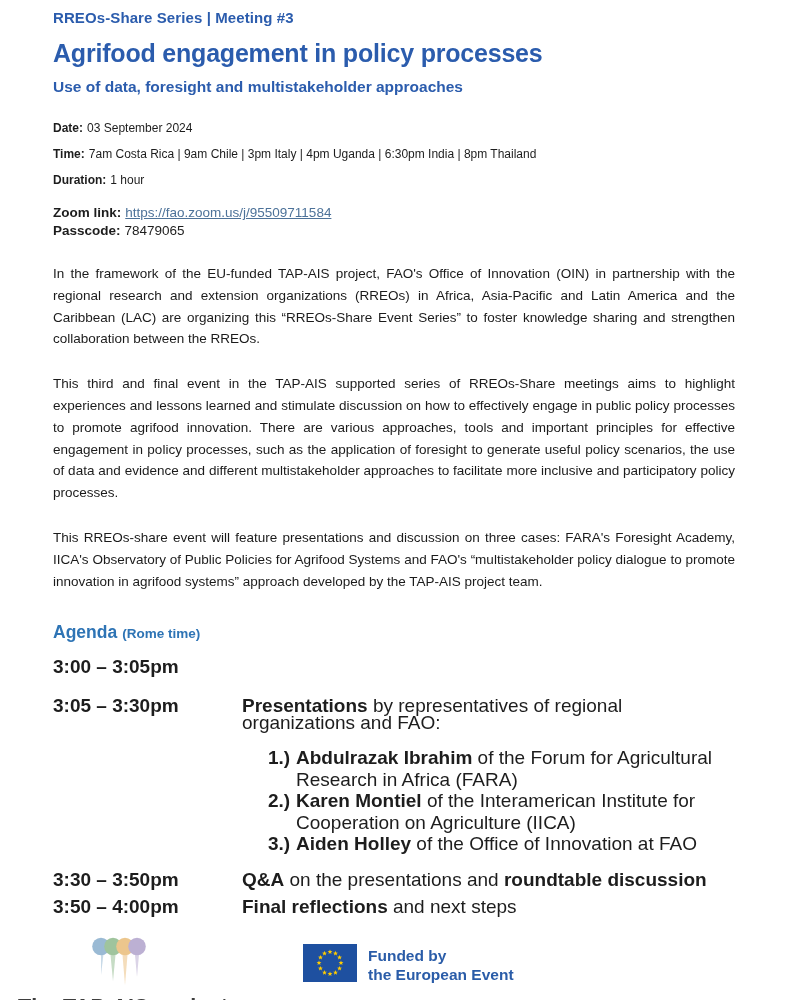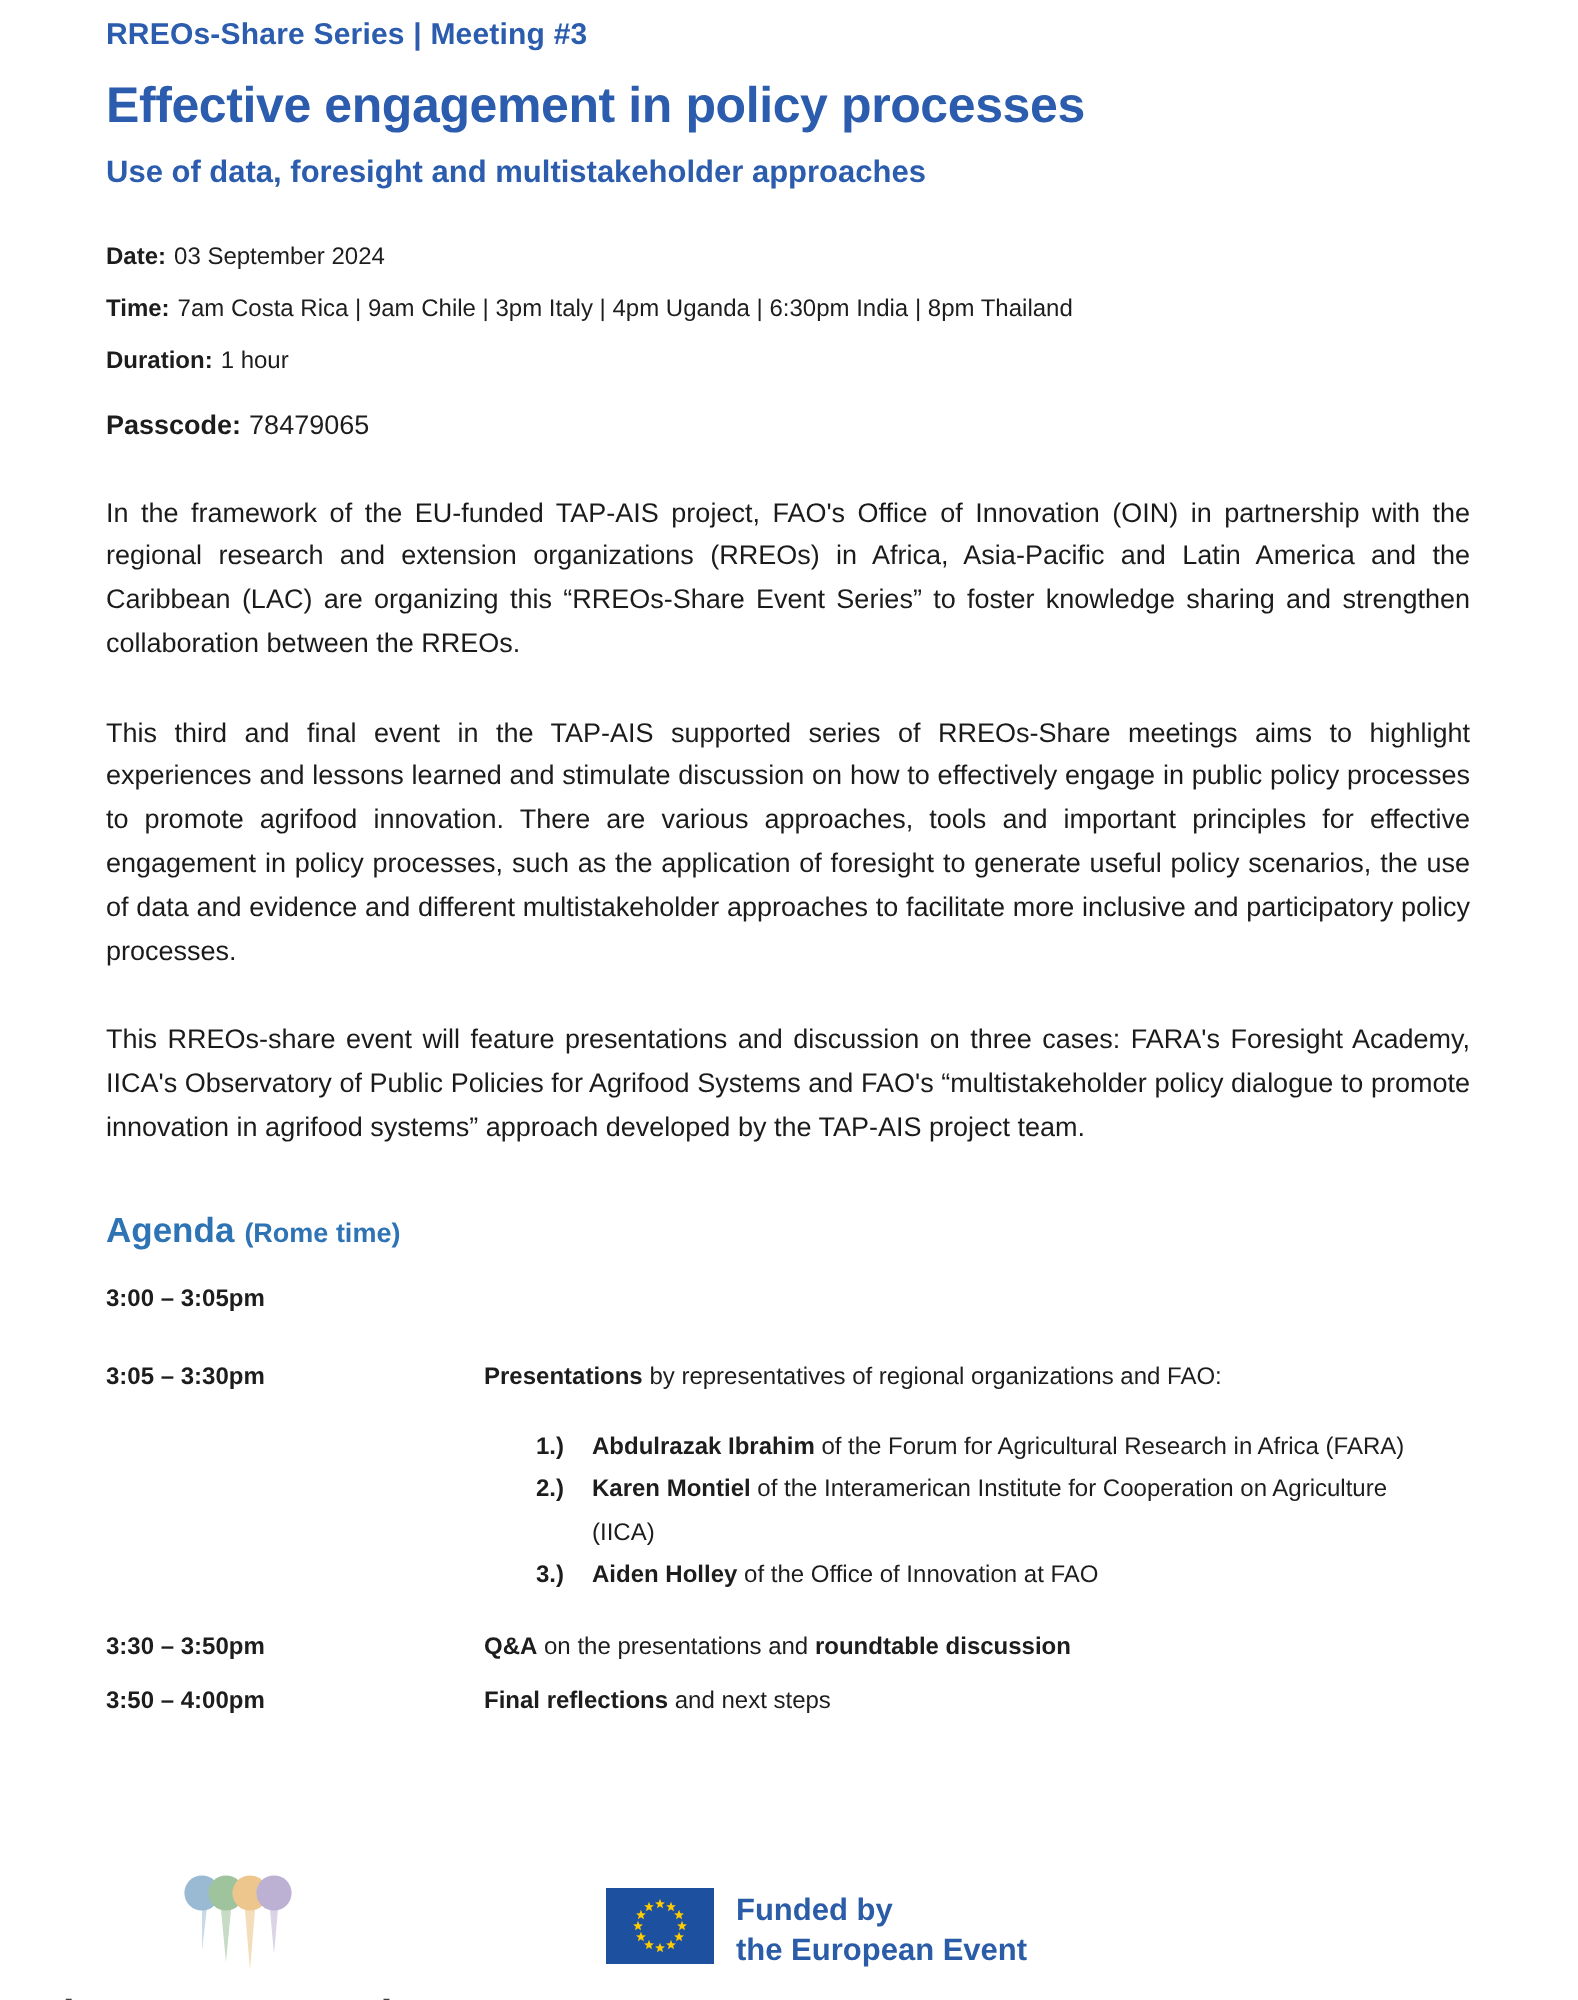--- a/index.html
+++ b/index.html
@@ -28,21 +28,21 @@
   .paras p {
     font-size:13.5px; line-height:21.8px; text-align:justify;
     margin-bottom:23px; color:#1b1b1b;margin-top:17px;
   }
   .paras p:last-child { margin-bottom:0; }
 
   .agenda-heading { margin-top:30px; color:#2e74b5; }
   .agenda-heading .ah-main { font-size:17.5px; font-weight:bold; }
   .agenda-heading .ah-note { font-size:13.5px; font-weight:bold; margin-left:5px; }
 
-  .agenda { margin-top:15px; font-size:12px; }
+  .agenda { margin-top:15px; font-size:19px; }
   .agenda-row { display:grid; grid-template-columns:189px 1fr; line-height:17px; }
   .a-time { font-weight:bold; }
   .row-1 { margin-bottom:22px; }
   .row-3 { margin-top:16px; }
   .row-4 { margin-top:10px; }
 
   .speakers { margin:16px 0 0 26px; width:458px; }
   .speaker { display:grid; grid-template-columns:28px 1fr; line-height:21.5px; }
   .sp-num { font-weight:bold; }
 
@@ -51,36 +51,39 @@
   .footer-eu { position:absolute; left:303px; top:944px; display:flex; align-items:center; }
   .eu-text { margin-left:11px; font-size:15.5px; font-weight:bold; color:#2a5ca8; line-height:19.5px; }
 </style>
 </head>
 <body>
 
 <div class="page">
   <div class="content">
 
     <div class="series-line">RREOs-Share Series | Meeting #3</div>
-    <div class="doc-title">Effective engagement in policy processes</div>
+    <div class="doc-title">Agrifood engagement in policy processes</div>
     <div class="doc-subtitle">Use of data, foresight and multistakeholder approaches</div>
 
     <div class="details">
       <div class="detail-line">
         <span class="lbl">Date:</span><span>03 September 2024</span>
       </div>
       <div class="detail-line">
         <span class="lbl">Time:</span><span>7am Costa Rica | 9am Chile | 3pm Italy | 4pm Uganda | 6:30pm India | 8pm Thailand</span>
       </div>
       <div class="detail-line">
         <span class="lbl">Duration:</span><span>1 hour</span>
       </div>
     </div>
 
     <div class="zoom-block">
+      <div>
+        <span class="lbl">Zoom link:</span><a class="zoomlink" href="#" title="https://fao.zoom.us/j/95509711584">https://fao.zoom.us/j/95509711584</a>
+      </div>
       <div>
         <span class="lbl">Passcode:</span><span>78479065</span>
       </div>
     </div>
 
     <div class="paras">
       <p>In the framework of the EU-funded TAP-AIS project, FAO's Office of Innovation (OIN) in partnership with the regional research and extension organizations (RREOs) in Africa, Asia-Pacific and Latin America and the Caribbean (LAC) are organizing this “RREOs-Share Event Series” to foster knowledge sharing and strengthen collaboration between the RREOs.</p>
       <p>This third and final event in the TAP-AIS supported series of RREOs-Share meetings aims to highlight experiences and lessons learned and stimulate discussion on how to effectively engage in public policy processes to promote agrifood innovation. There are various approaches, tools and important principles for effective engagement in policy processes, such as the application of foresight to generate useful policy scenarios, the use of data and evidence and different multistakeholder approaches to facilitate more inclusive and participatory policy processes.</p>
       <p>This RREOs-share event will feature presentations and discussion on three cases: FARA's Foresight Academy, IICA's Observatory of Public Policies for Agrifood Systems and FAO's “multistakeholder policy dialogue to promote innovation in agrifood systems” approach developed by the TAP-AIS project team.</p>
     </div>

